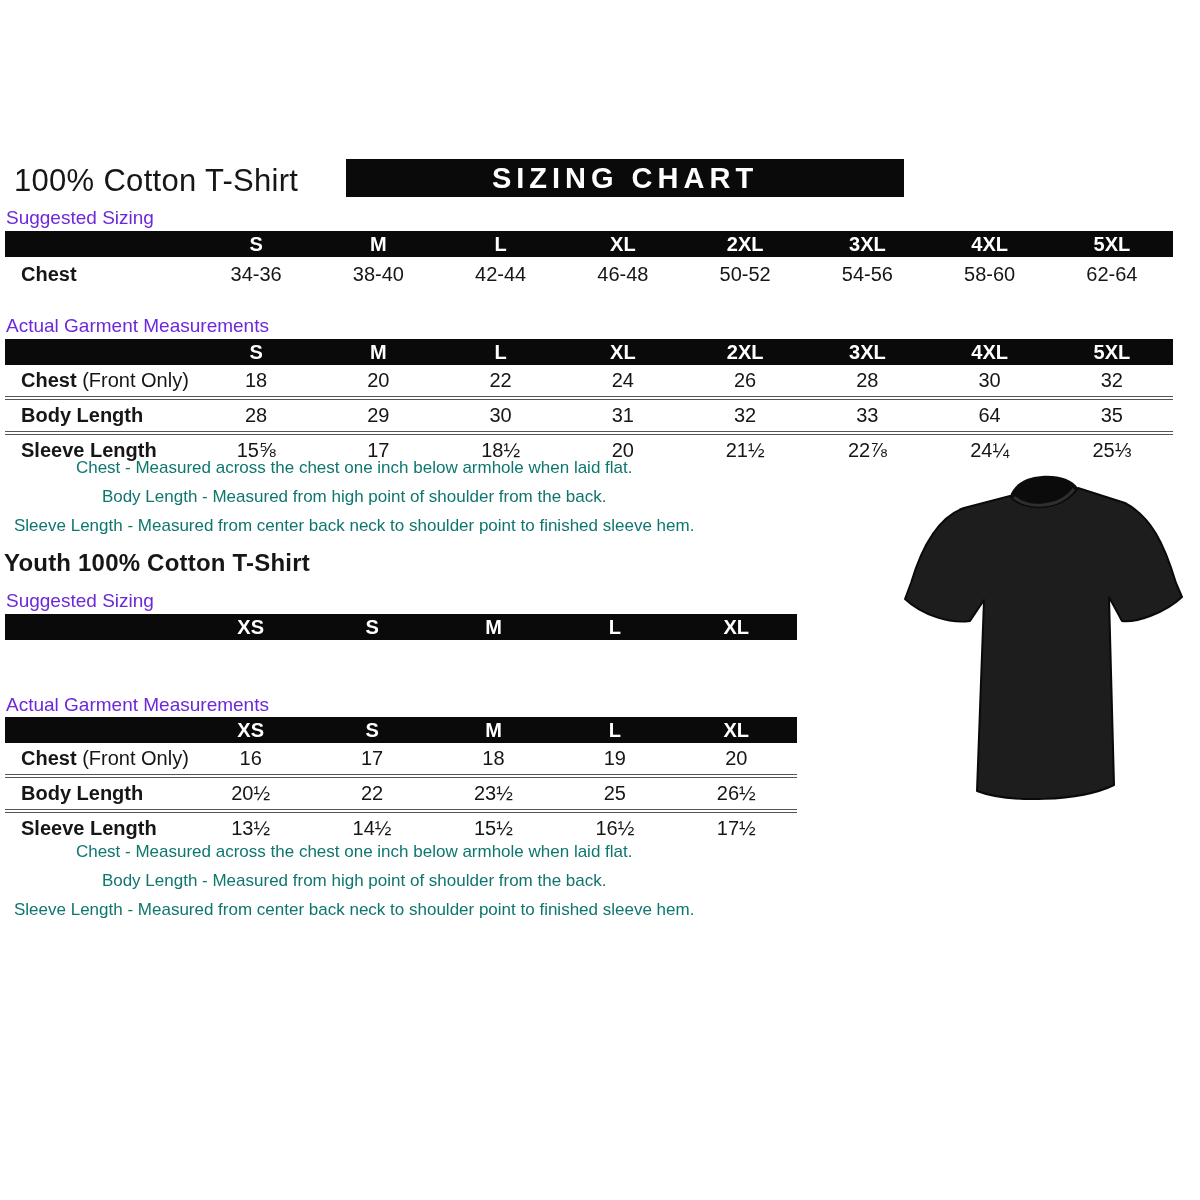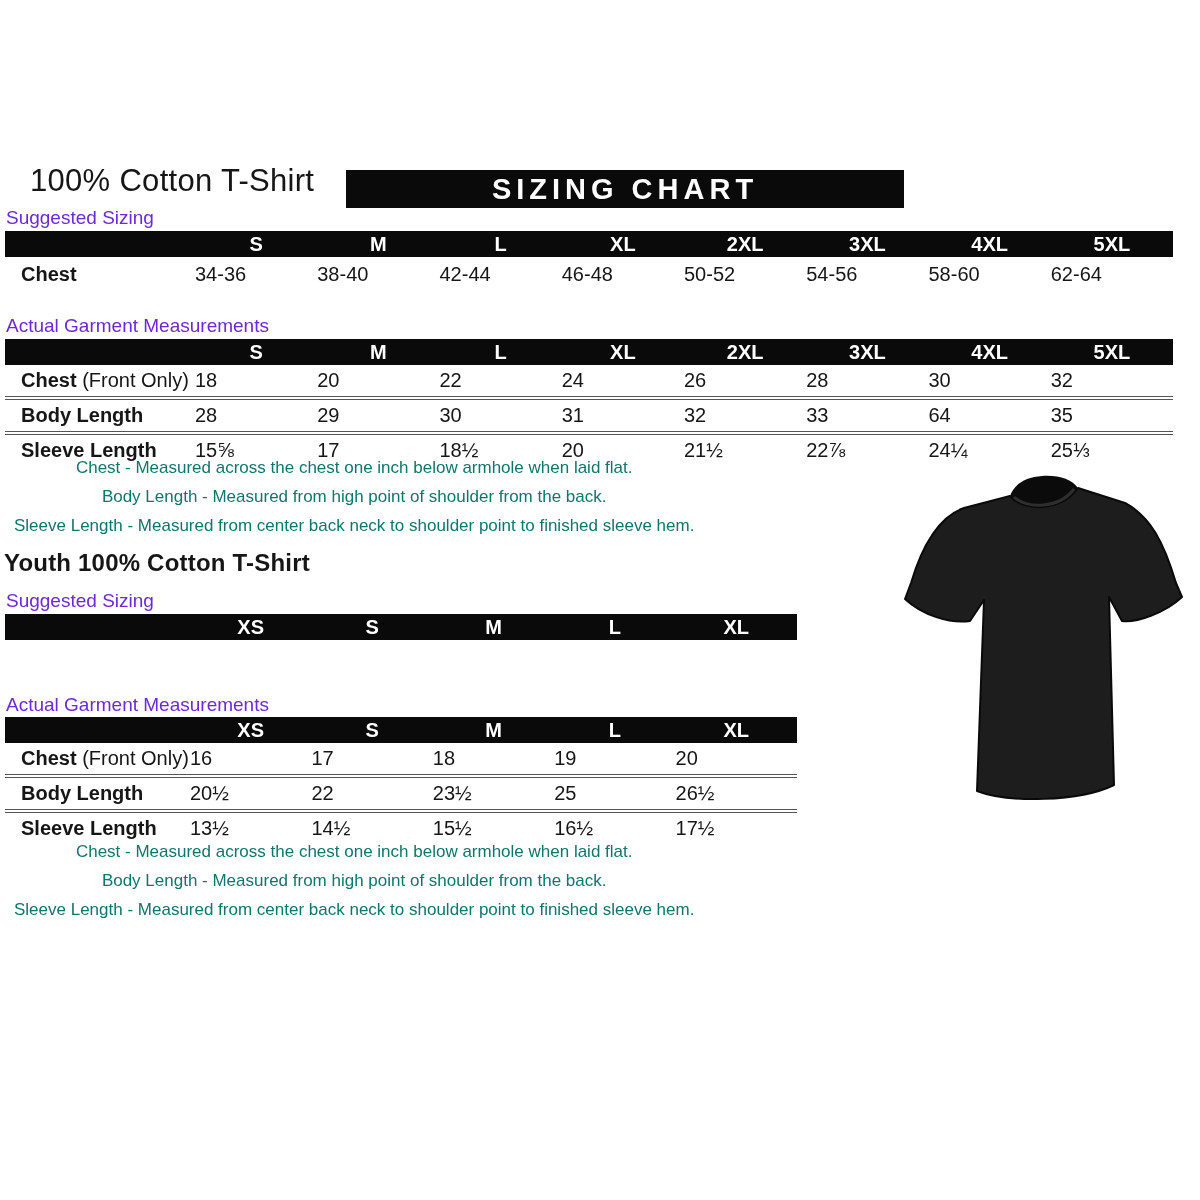--- a/index.html
+++ b/index.html
@@ -2,43 +2,43 @@
 <html><head>
 <meta charset="utf-8">
 <style>
   html,body { margin:0; padding:0; background:#fff; }
   .canvas {
     position:relative; width:1200px; height:1200px; background:#ffffff;
     font-family:"Liberation Sans","DejaVu Sans",sans-serif; color:#161616;
     overflow:hidden;
   }
   .abs { position:absolute; }
-  .main-title { left:14px; top:163px; font-size:31px; letter-spacing:0.3px;margin-left:16px; }
+  .main-title { left:14px; top:163px; font-size:31px; letter-spacing:0.3px; }
   .banner {
-    left:346px; top:170px; width:558px; height:38px; background:#0a0a0a;
+    left:346px; top:159px; width:558px; height:38px; background:#0a0a0a;
     color:#ffffff; font-size:29px; font-weight:bold; letter-spacing:5px;
     text-align:center; line-height:39px;
   }
   .section-label { font-size:19px; color:#6d28d9; }
   .sug1 { left:6px; top:207px; }
   .aga1 { left:6px; top:315px; }
   .sug2 { left:6px; top:590px; }
   .aga2 { left:6px; top:694px; }
   .youth-title { left:4px; top:549px; font-size:24px; font-weight:bold; letter-spacing:0.2px; }
 
   table { border-collapse:separate; border-spacing:0; table-layout:fixed; }
   .t-adult { left:5px; top:231px; width:1168px; }
   .t-adult2 { left:5px; top:339px; width:1168px; }
   .t-youth { left:5px; top:614px; width:792px; }
   .t-youth2 { left:5px; top:717px; width:792px; }
   th.hband {
     background:#0a0a0a; color:#ffffff; font-size:20px; font-weight:bold;
     height:26px; text-align:center; padding:0;
   }
-  td { font-size:20px; height:31px; text-align:left; padding:0; vertical-align:middle; }
+  td { font-size:20px; height:31px; text-align:center; padding:0; vertical-align:middle; }
   td.lbl { text-align:left; padding-left:16px; white-space:nowrap; }
   td.lbl b { font-weight:bold;margin-top:10px; }
   .t-adult td { height:36px; vertical-align:top; padding-top:6px; }
   tr.sep td { border-top:4px double #555; }
   col.c0a { width:190px; }
   col.c0y { width:185px; }
 
   .notes { left:14px; top:458px; }
   .notes2 { left:14px; top:842px; }
   .notes p, .notes2 p { margin:0 8px 10px 0; font-size:17px; line-height:19px; color:#0f766e;text-align:center; }

